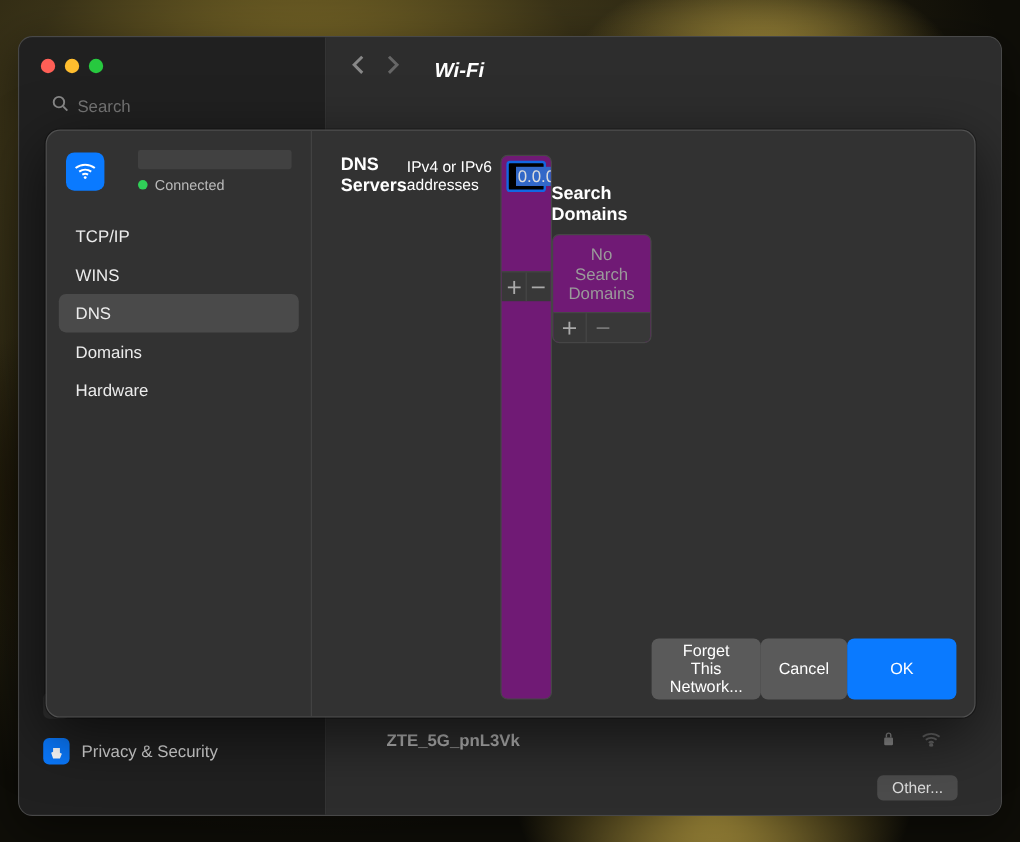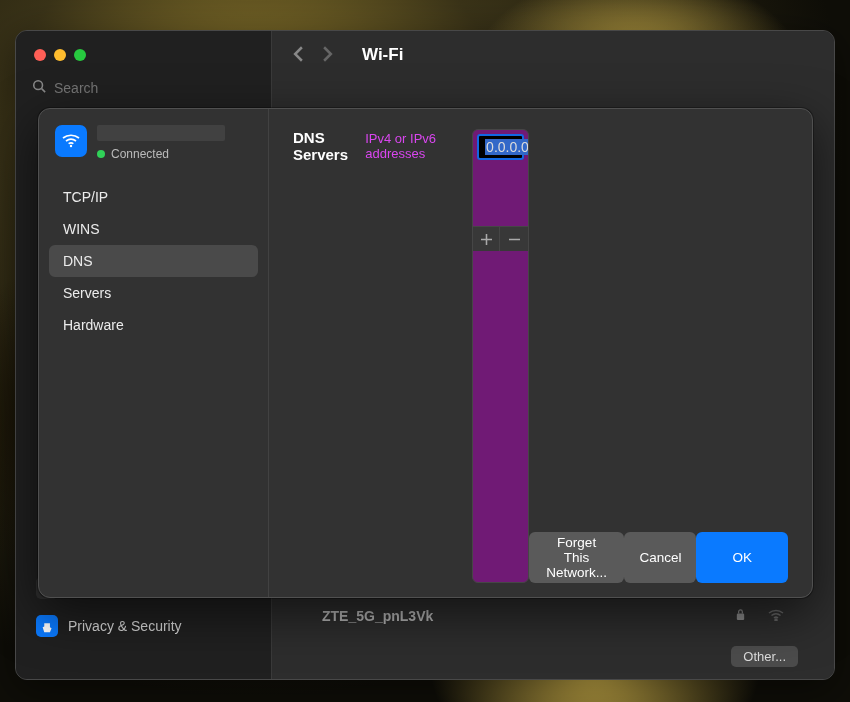--- a/index.html
+++ b/index.html
@@ -22,52 +22,52 @@
       box-shadow: 0 10px 40px rgba(0,0,0,0.5); display: flex; overflow: hidden;
     }
     
     .main-sidebar {
       width: 256px; background: rgba(30,30,30,0.85);
       border-right: 1px solid #3a3a3a; padding-top: 10px;
     }
     .traffic { display: flex; gap: 8px; padding: 8px 15px 12px 18px; }
     .tl { width: 12px; height: 12px; border-radius: 50%; }
     .tl.r { background: #ff5f56; } .tl.y { background: #ffbd2e; } .tl.g { background: #27c93f; }
-    .search-row { padding: 6px 16px 14px 16px; display: flex; align-items: center; gap: 8px; color: #777; }
+    .search-row { padding: 6px 16px 14px 16px; display: flex; align-items: center; gap: 8px; color: #777; justify-content: center; }
     .search-row input { background: transparent; border: none; color: #ccc; font-size: 14px; width: 180px; outline: none; }
     .side-list { padding: 0 10px; }
     .side-item { display: flex; align-items: center; gap: 10px; padding: 7px 10px; border-radius: 6px; color: #d9d9d9; font-size: 14px; margin-bottom: 2px;}
     .side-icon { width: 22px; height: 22px; border-radius: 5px; display: inline-block; flex-shrink: 0;}
     
     .main-content { flex: 1; background: #2d2d2d; position: relative; }
-    .main-toolbar { display: flex; align-items: flex-start; gap: 16px; padding: 14px 20px; color: #888;}
+    .main-toolbar { display: flex; align-items: flex-end; gap: 16px; padding: 14px 20px; color: #888; font-style: italic;}
     .nav-chev { font-size: 20px; color: #777; }
     .main-title { color: #fff; font-size: 17px; font-weight: 600; margin-left: 12px;}
     .nextnet { padding: 6px 50px; color: #b5b5b5; font-size: 14px; display: flex; align-items: center; justify-content: space-between; font-weight: bold;}
     .other-btn { position: absolute; right: 36px; bottom: 12px; background: #4c4c4c; color: #ddd; padding: 3px 12px; border-radius: 5px; font-size: 13px;}
 
     
     .modal {
       position: absolute; left: 38px; top: 108px; width: 775px; height: 490px;
       background: #323232; border: 1px solid #505050; border-radius: 12px;
       box-shadow: 0 15px 50px rgba(0,0,0,0.6), 0 0 0 1px rgba(0,0,0,0.3);
       display: flex; overflow: hidden;
     }
     .modal-side { width: 230px; border-right: 1px solid #424242; padding: 16px 6px; }
-    .net-header { display: flex; gap: 10px; padding: 0 10px 10px 10px; align-items: flex-start;}
+    .net-header { display: flex; gap: 28px; padding: 0 10px 10px 10px; align-items: center;}
     .wifi-badge { width: 32px; height: 32px; background: #0a7aff; border-radius: 7px; display:flex; align-items:center; justify-content:center; color:#fff;}
     .net-name-redacted { width: 128px; height: 16px; background: #414141; border-radius: 2px; margin-bottom: 6px;}
     .status-row { display:flex; align-items:center; gap:6px; font-size:12px; color:#bbb;}
     .dot-green { width:8px; height:8px; border-radius:50%; background:#30d158; display:inline-block;}
     .tab-list { margin-top: 10px; }
     .tab-item { padding: 8px 14px; border-radius: 6px; color: #ececec; font-size: 14px; cursor:default; margin: 0 4px;}
     .tab-item.selected { background: #4a4a4a; }
     .modal-main { flex:1; padding: 20px 24px 14px 24px; display:flex; flex-direction:row; }
     .section-title { color:#fff; font-weight:600; font-size:15px; }
-    .section-sub { color:#d946ef; font-size:13px; margin-top: 2px; margin-bottom: 10px;}
+    .section-sub { color:#ffffff; font-size:13px; margin-top: 2px; margin-bottom: 10px;}
     .list-box { background:#701a75; border:1px solid #464646; border-radius:6px; overflow:hidden; }
     .list-content { min-height: 96px; padding: 4px; }
     .editing-row { background:#000; border:2.5px solid #1267e3; border-radius:3px; padding:3px 6px; color:#dcdcdc; font-size:14px; }
     .editing-row span { background:#3268c8; padding: 0 1px; }
     .list-footer { display:flex; border-top:1px solid #464646; background:#383838; }
     .fbtn { width:28px; height:24px; display:flex; align-items:center; justify-content:center; color:#aaa; font-size:15px; border-right:1px solid #464646; }
     .empty-msg { text-align:center; color:#9a9a9a; padding: 8px; font-size:14px;}
     .search-domain-block { margin-top: 24px; }
     .modal-footer { margin-top:auto; display:flex; padding-top:20px; }
     .btn { padding: 3px 15px; border-radius:6px; font-size:13.5px; border:none; }
@@ -168,21 +168,21 @@
         <div class="status-row">
           <span class="dot-green"></span>
           <span>Connected</span>
         </div>
       </div>
     </div>
     <div class="tab-list">
       <div class="tab-item"><span>TCP/IP</span></div>
       <div class="tab-item"><span>WINS</span></div>
       <div class="tab-item selected"><span>DNS</span></div>
-      <div class="tab-item"><span>Servers</span></div>
+      <div class="tab-item"><span>Domains</span></div>
       <div class="tab-item"><span>Hardware</span></div>
     </div>
   </div>
 
   <div class="modal-main">
     <div class="section-title">DNS Servers</div>
     <div class="section-sub">IPv4 or IPv6 addresses</div>
     <div class="list-box">
       <div class="list-content">
         <div class="editing-row">
@@ -197,20 +197,40 @@
             </svg>
         </div>
         <div class="fbtn" style="border-right:none">
           <svg width="11" height="11" viewBox="0 0 10 10" stroke="#aaa" stroke-width="1.4">
               <line x1="0" y1="5" x2="10" y2="5"></line>
             </svg>
         </div>
       </div>
     </div>
 
+    <div class="search-domain-block">
+      <div class="section-title">Search Domains</div>
+      <div style="height:8px"></div>
+      <div class="list-box">
+        <div class="empty-msg">No Search Domains</div>
+        <div class="list-footer">
+          <div class="fbtn">
+            <svg width="11" height="11" viewBox="0 0 10 10" stroke="#aaa" stroke-width="1.4">
+                <line x1="5" y1="0" x2="5" y2="10"></line>
+                <line x1="0" y1="5" x2="10" y2="5"></line>
+              </svg>
+          </div>
+          <div class="fbtn" style="border-right:none">
+            <svg width="11" height="11" viewBox="0 0 10 10" stroke="#777" stroke-width="1.4">
+                <line x1="0" y1="5" x2="10" y2="5"></line>
+              </svg>
+          </div>
+        </div>
+      </div>
+    </div>
 
     <div class="modal-footer">
       <button class="btn btn-grey">Forget This Network...</button>
       <div class="spacer"></div>
       <button class="btn btn-grey">Cancel</button>
       <button class="btn btn-blue">OK</button>
     </div>
   </div>
 </div>
 

